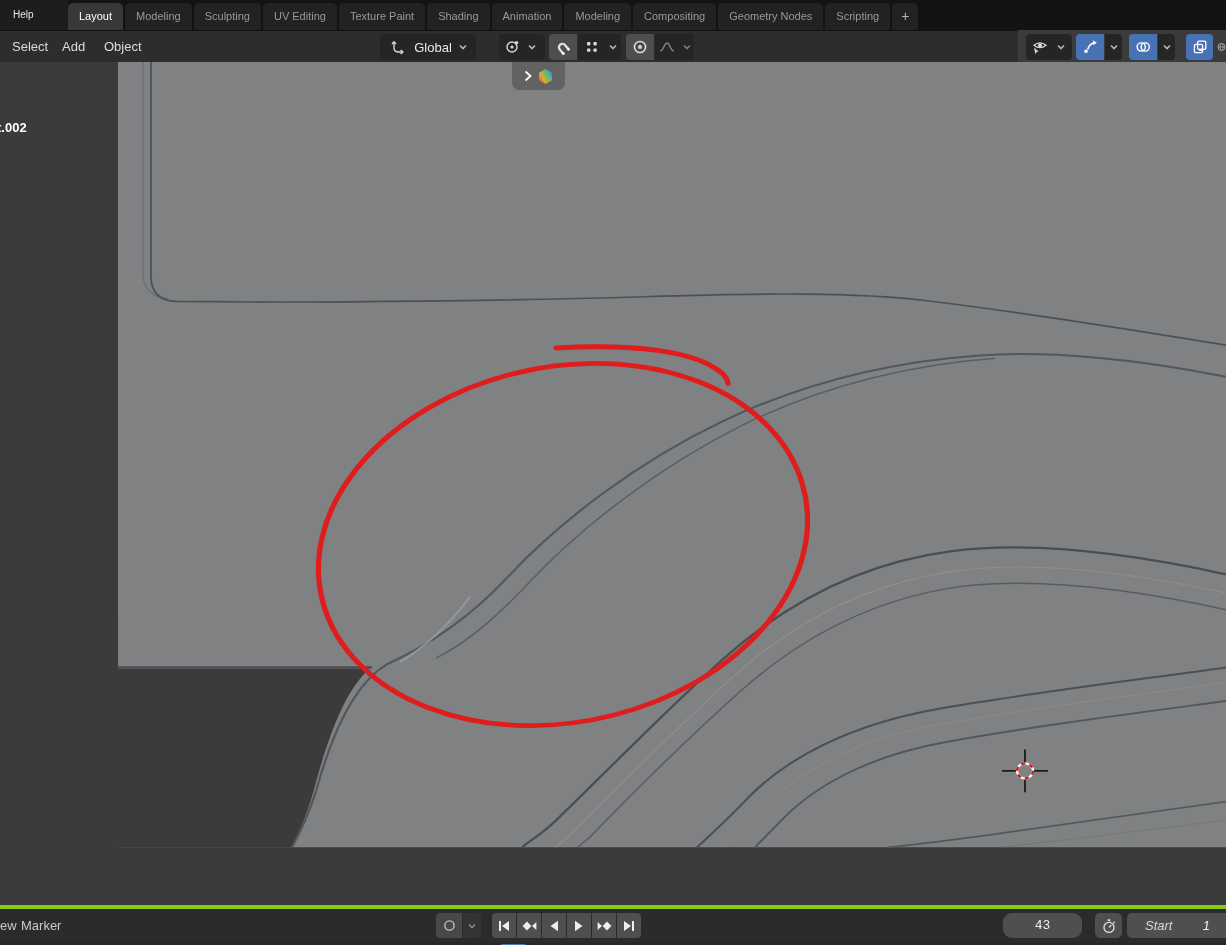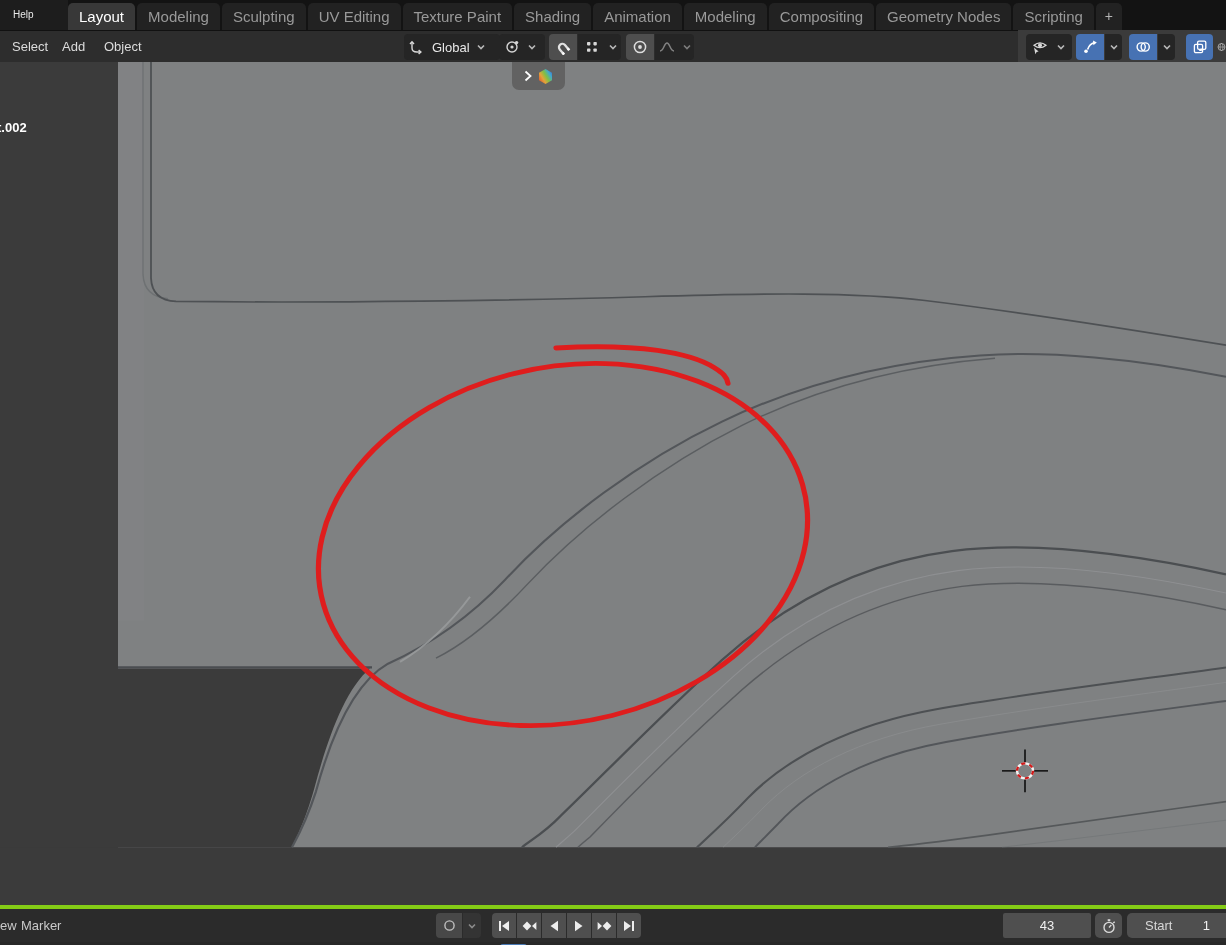--- a/index.html
+++ b/index.html
@@ -8,21 +8,21 @@
   #app { position:relative; width:1226px; height:945px; }
 
   
   .topbar { position:absolute; left:0; top:0; width:1226px; height:30px;
             background:#1d1d1d; z-index:30; }
   .help-menu { position:absolute; left:13px; top:0; height:30px; line-height:30px;
                color:#e8e8e8; font-size:10px; }
   .tabstrip { position:absolute; left:68px; top:0; right:0; height:30px;
               background:#131313; display:flex; align-items:flex-end; }
   .wtab { height:27px; line-height:27px; margin:3px 2px 0 0; padding:0 11px;
-          font-size:15px; color:#999; background:#222222;
+          font-size:11px; color:#999; background:#222222;
           border-radius:5px 5px 0 0; white-space:nowrap; }
   .wtab.active { background:#383838; color:#ffffff; }
   .wtab.plus { padding:0 9px; font-size:14px; color:#b5b5b5; }
 
   
   .vheader { position:absolute; left:0; top:30px; width:1018px; height:32px;
              background:#2d2d2d; border-top:1px solid #111; z-index:25; }
   .vmenu { position:absolute; top:0; height:32px; line-height:32px;
            font-size:13px; color:#dcdcdc; }
   .pill { position:absolute; top:3px; height:26px; display:flex; align-items:center;
@@ -81,21 +81,21 @@
       <div class="wtab">Scripting</div>
       <div class="wtab plus">+</div>
     </div>
   </div>
 
   <div class="vheader">
     <div class="vmenu" style="left:12px">Select</div>
     <div class="vmenu" style="left:62px">Add</div>
     <div class="vmenu" style="left:104px">Object</div>
 
-    <div class="pill" style="left:404px; width:96px;">
+    <div class="pill" style="left:380px; width:96px;justify-content:center;">
       <span class="seg" style="width:24px">
         <svg width="16" height="16" viewBox="0 0 16 16" fill="none" stroke="#d8d8d8" stroke-width="1.4">
           <path d="M4,3.5 V9 Q4,13 9,13 H12.5"></path>
           <polyline points="2,5 4,2.8 6,5"></polyline>
           <polyline points="10.6,11 12.9,13 10.6,15"></polyline>
         </svg>
       </span>
       <span class="orient-label">Global</span>
       <span class="chev">
         <svg width="10" height="10" viewBox="0 0 10 10" fill="none" stroke="#b8b8b8" stroke-width="1.6">
@@ -335,34 +335,34 @@
         </svg>
       </div>
       <div class="pbtn">
         <svg width="16" height="14" viewBox="0 0 16 14">
           <polygon points="3,2 10,7 3,12" fill="#ededed"></polygon>
           <rect x="11" y="2" width="2" height="10" fill="#ededed"></rect>
         </svg>
       </div>
     </div>
 
-    <div class="tl-btn" style="left:1003px; width:88px; border-radius:2px;">
+    <div class="tl-btn" style="left:1003px; width:79px; border-radius:9px;font-family:Liberation Mono, monospace;">
       <span class="field-text">43</span>
     </div>
 
     <div class="tl-btn" style="left:1095px; width:27px; border-radius:5px;">
       <svg width="16" height="16" viewBox="0 0 16 16">
         <circle cx="8" cy="9.4" r="5" fill="none" stroke="#d8d8d8" stroke-width="1.4"></circle>
         <rect x="6.7" y="1.2" width="2.6" height="2" fill="#d8d8d8"></rect>
         <line x1="8" y1="9.4" x2="10.3" y2="7.1" stroke="#d8d8d8" stroke-width="1.4"></line>
         <line x1="12.3" y1="5.1" x2="13.7" y2="3.7" stroke="#d8d8d8" stroke-width="1.4"></line>
       </svg>
     </div>
 
-    <div class="tl-btn" style="left:1127px; width:99px; border-radius:5px 0 0 5px; justify-content:space-between; padding:0 16px 0 18px;">
+    <div class="tl-btn" style="left:1127px; width:99px; border-radius:5px 0 0 5px; justify-content:space-between; padding:0 16px 0 18px;font-style:italic;">
       <span class="field-text" style="color:#d8d8d8">Start</span>
       <span class="field-text">1</span>
     </div>
 
     <div class="tl-canvas">
       <div class="playhead"></div>
     </div>
   </div>
 
 </div>

